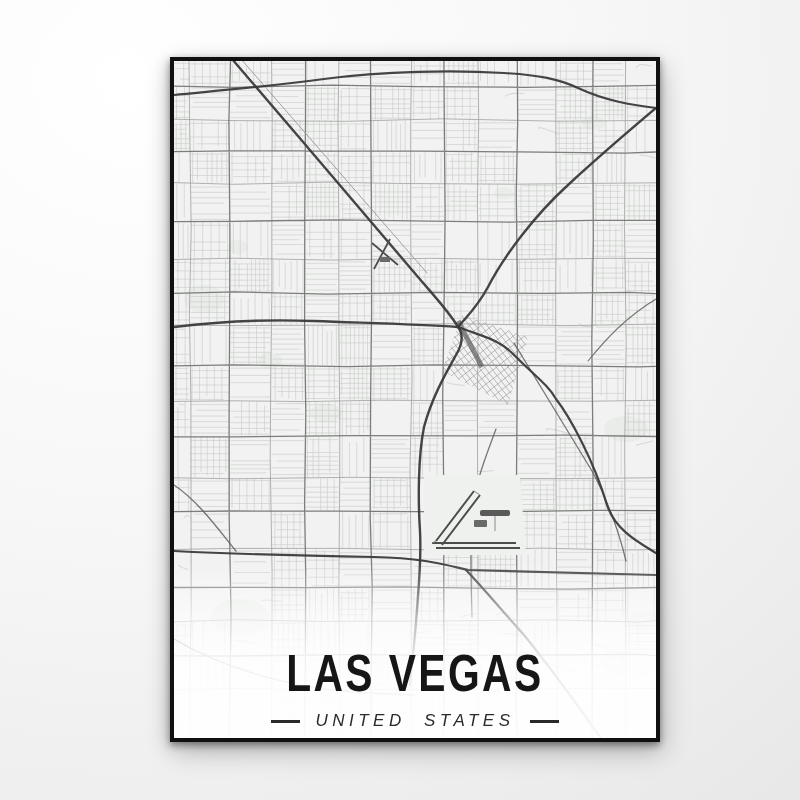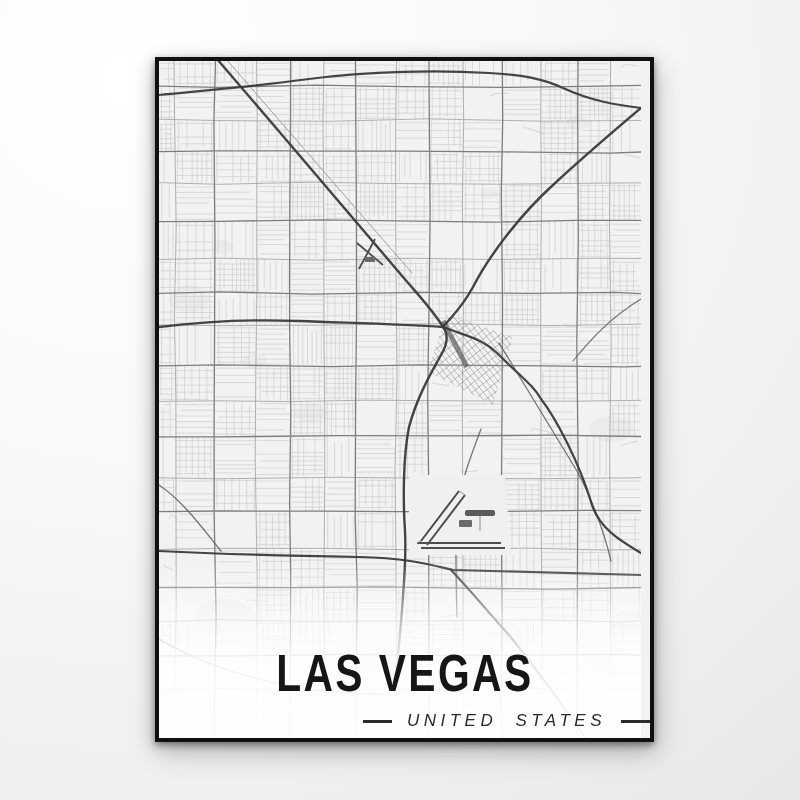--- a/index.html
+++ b/index.html
@@ -2,39 +2,38 @@
 <html><head>
 <meta charset="utf-8">
 <style>
   html,body{margin:0;padding:0;}
   body{
     width:800px;height:800px;position:relative;overflow:hidden;
     background:radial-gradient(135% 125% at 16% 10%, #ffffff 0%, #f8f8f8 40%, #ededed 78%, #e6e6e6 100%);
     font-family:"Liberation Sans", sans-serif;
   }
   .poster{
-    position:absolute;left:155px;top:57px;width:482px;height:677px;
+    position:absolute;left:170px;top:57px;width:482px;height:677px;
     border:4px solid var(--frame-color,#101010);
     background:var(--paper-color,#f1f2f1);
     box-shadow:0 3px 7px rgba(0,0,0,.40), 3px 10px 26px rgba(0,0,0,.22), -3px 5px 16px rgba(0,0,0,.12);
-    padding-left:9px;
   }
   .poster svg{position:absolute;left:0;top:0;width:482px;height:677px;display:block;}
   .caption{
     position:absolute;left:0;right:0;bottom:7px;text-align:center;z-index:3;
   }
   .title{
     display:inline-block;
     font-size:51px;font-weight:bold;letter-spacing:3px;line-height:1;
     color:var(--title-color,#161616);
     transform:scaleX(.80) scaleY(1.02);transform-origin:50% 50%;
     white-space:nowrap;
   }
   .subtitle-row{
-    margin-top:12px;display:flex;justify-content:flex-end;align-items:center;gap:15px;
+    margin-top:12px;display:flex;justify-content:center;align-items:center;gap:15px;
   }
   .dash{width:29px;height:3px;background:var(--subtitle-color,#2a2a2a);}
   .subtitle{
     font-style:italic;font-size:17px;letter-spacing:4.5px;word-spacing:9px;
     color:var(--subtitle-color,#2a2a2a);white-space:nowrap;
   }
   .coords{
     margin-top:12px;font-size:14px;letter-spacing:2.5px;
     color:var(--coords-color,#9b9b9b);white-space:nowrap;
   }

